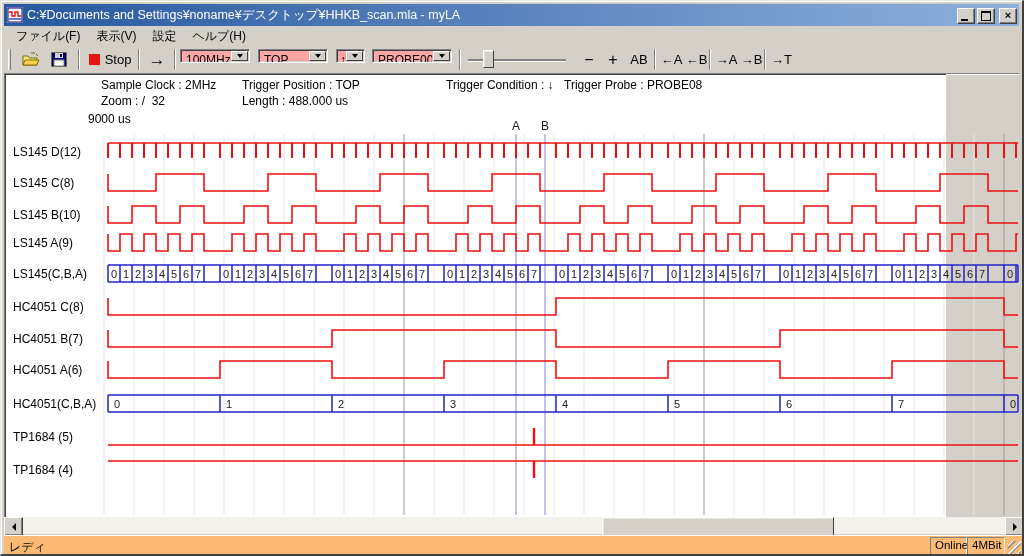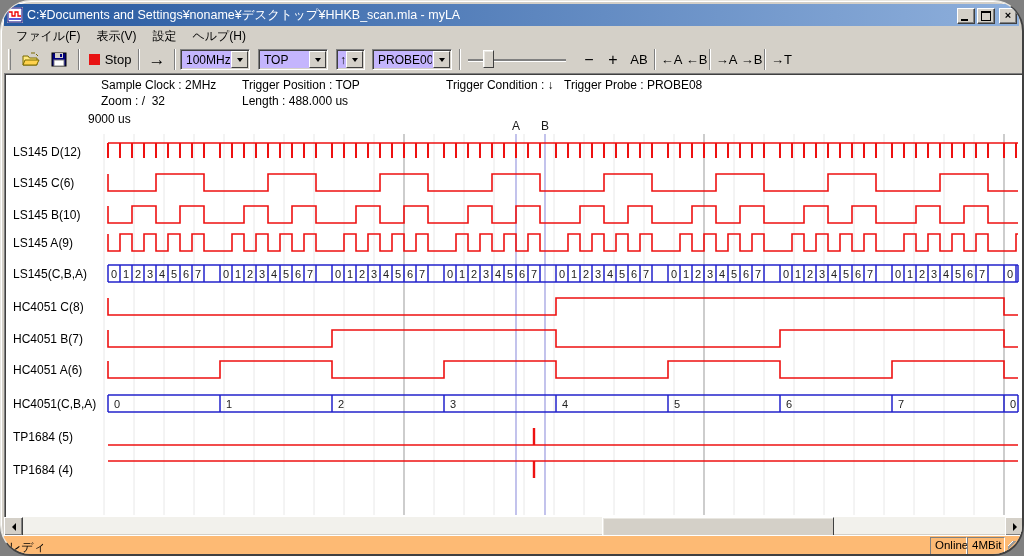--- a/index.html
+++ b/index.html
@@ -1,19 +1,19 @@
 <!DOCTYPE html>
 <html><head>
 <meta charset="utf-8">
 <style>
   html,body{margin:0;padding:0;background:#808080;}
   .window{position:relative;width:1024px;height:556px;background:#d4d0c8;overflow:hidden;
     font-family:"Liberation Sans","DejaVu Sans",sans-serif;box-sizing:border-box;
     border-top:1px solid #e9e7e1;border-left:1px solid #e9e7e1;border-right:2px solid #404040;border-bottom:2px solid #404040;
-    box-shadow:inset 1px 1px 0 #ffffff;border-radius:31px;}
+    box-shadow:inset 1px 1px 0 #ffffff;}
   
   .titlebar{position:absolute;left:3px;top:3px;right:3px;height:22px;
     background:linear-gradient(to right,#26589f,#8fb0dc);display:flex;align-items:center;padding-left:3px;}
   .titletext{color:#fff;font-size:12.5px;margin-left:4px;white-space:nowrap;overflow:hidden;}
   .appicon{width:16px;height:16px;flex:0 0 16px;}
   .wbtns{position:absolute;right:2px;top:4px;display:flex;gap:2px;}
   .wbtn{width:16px;height:14px;background:#d4d0c8;border:1px solid;border-color:#fff #404040 #404040 #fff;
     box-shadow:inset -1px -1px 0 #808080;position:relative;font-size:10px;line-height:11px;text-align:center;color:#000;}
   .wbtn.max{margin-right:2px;}
   .glyph-min{position:absolute;left:3px;bottom:2px;width:7px;height:2px;background:#000;}
@@ -24,31 +24,31 @@
   .mitem{font-size:12px;padding:2px 8px;color:#000;white-space:pre;}
   
   .toolbar{position:absolute;left:3px;top:45px;right:3px;height:27px;border-bottom:1px solid #808080;box-shadow:0 1px 0 #fff;}
   .toolbar *{box-sizing:border-box;}
   .tgrip{position:absolute;top:3px;width:3px;height:21px;border-left:1px solid #fff;border-right:1px solid #808080;}
   .tsep{position:absolute;top:3px;width:2px;height:21px;border-left:1px solid #808080;border-right:1px solid #fff;}
   .tbtn{position:absolute;top:2px;height:23px;display:flex;align-items:center;justify-content:center;font-size:13px;color:#000;}
   .ticon{width:18px;height:15px;display:block;}
   .stopsq{width:11px;height:11px;background:#e81313;margin-right:5px;flex:0 0 11px;}
   .runarrow{font-size:17px;font-weight:bold;}
-  .combo{position:absolute;top:3px;height:21px;background:#c4b5fd;border:1px solid;border-color:#808080 #fff #fff #808080;
+  .combo{position:absolute;top:3px;height:14px;background:#fca5a5;border:1px solid;border-color:#808080 #fff #fff #808080;
     box-shadow:inset 1px 1px 0 #404040,inset -1px -1px 0 #d4d0c8;display:flex;}
   .combo .val{flex:1;font-size:12px;padding:3px 0 0 5px;white-space:nowrap;overflow:hidden;}
   .combo .drop{width:17px;margin:1px;background:#d4d0c8;border:1px solid;border-color:#fff #404040 #404040 #fff;
     display:flex;align-items:center;justify-content:center;}
   .darr{width:0;height:0;border-left:3px solid transparent;border-right:3px solid transparent;border-top:4px solid #000;}
   .slider{position:absolute;top:3px;width:102px;height:21px;}
   .slider .track{position:absolute;left:2px;right:2px;top:10px;height:2px;background:#808080;box-shadow:0 1px 0 #fff;}
   .slider .thumb{position:absolute;top:1px;width:11px;height:18px;background:#d4d0c8;border:1px solid;border-color:#fff #404040 #404040 #fff;box-shadow:inset 1px 1px 0 #e9e7e1;}
   
-  .client{position:absolute;left:3px;top:72px;width:1018px;height:444px;background:#fff;
+  .client{position:absolute;left:3px;top:72px;width:942px;height:444px;background:#fff;
     box-shadow:inset 1px 1px 0 #808080,inset 2px 2px 0 #404040;}
   .itext{position:absolute;font-size:12px;color:#000;white-space:pre;}
   .chlabel{position:absolute;font-size:12px;color:#000;white-space:pre;}
   .mklabel{position:absolute;font-size:12px;color:#1a1a1a;width:16px;text-align:center;}
   .plot{position:absolute;left:0;top:0;}
   
   .hscroll{position:absolute;left:3px;top:516px;width:1018px;height:17px;background:#f2f1ec;}
   .sbtn{position:absolute;top:0;width:17px;height:17px;background:#d4d0c8;border:1px solid;border-color:#fff #404040 #404040 #fff;
     box-shadow:inset -1px -1px 0 #808080;display:flex;align-items:center;justify-content:center;}
   .tri-l{width:0;height:0;border-top:4px solid transparent;border-bottom:4px solid transparent;border-right:4px solid #000;}
@@ -186,21 +186,21 @@
     <span class="itext" style="left:560px;top:5px">Trigger Probe : PROBE08</span>
     <span class="itext" style="left:97px;top:21px">Zoom : /  32</span>
     <span class="itext" style="left:238px;top:21px">Length : 488.000 us</span>
     <span class="itext" style="left:84px;top:39px">9000 us</span>
 
     <span class="mklabel" id="mk-a" style="left: 504px; top: 46px;">A</span>
     <span class="mklabel" id="mk-b" style="left: 533px; top: 46px;">B</span>
 
     <div id="chlabels">
         <div class="chlabel" style="left: 9px; top: 72px; text-align: right;">LS145 D(12)</div>
-        <div class="chlabel" style="left: 9px; top: 103px;">LS145 C(6)</div>
+        <div class="chlabel" style="left: 9px; top: 103px;">LS145 C(8)</div>
         <div class="chlabel" style="left: 9px; top: 135px;">LS145 B(10)</div>
         <div class="chlabel" style="left: 9px; top: 163px;">LS145 A(9)</div>
         <div class="chlabel" style="left: 9px; top: 194px;">LS145(C,B,A)</div>
         <div class="chlabel" style="left: 9px; top: 227px;">HC4051 C(8)</div>
         <div class="chlabel" style="left: 9px; top: 259px;">HC4051 B(7)</div>
         <div class="chlabel" style="left: 9px; top: 290px;">HC4051 A(6)</div>
         <div class="chlabel" style="left: 9px; top: 324px; text-align: center;">HC4051(C,B,A)</div>
         <div class="chlabel" style="left: 9px; top: 357px;">TP1684 (5)</div>
         <div class="chlabel" style="left: 9px; top: 390px;">TP1684 (4)</div>
       </div>

